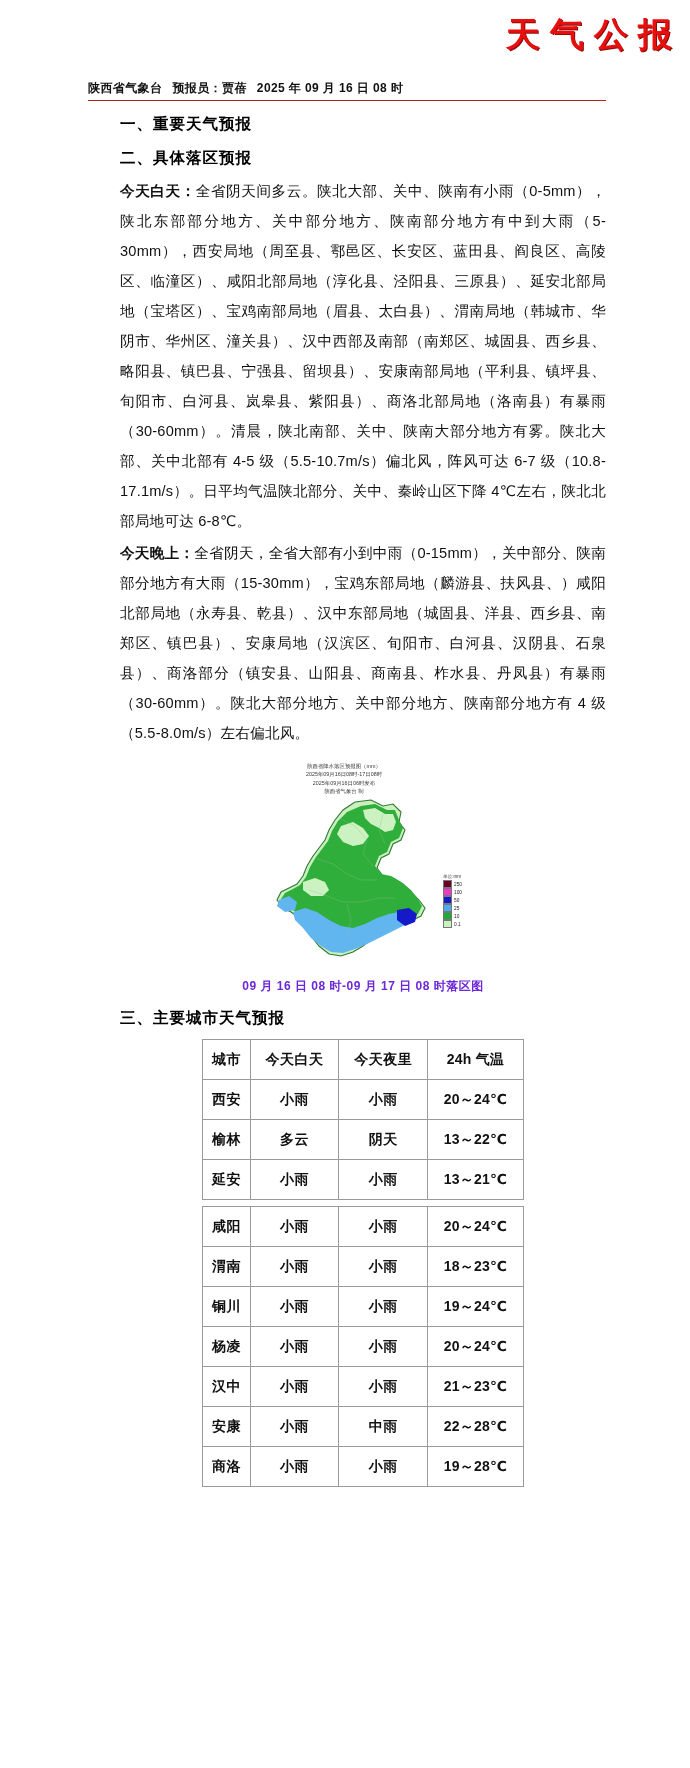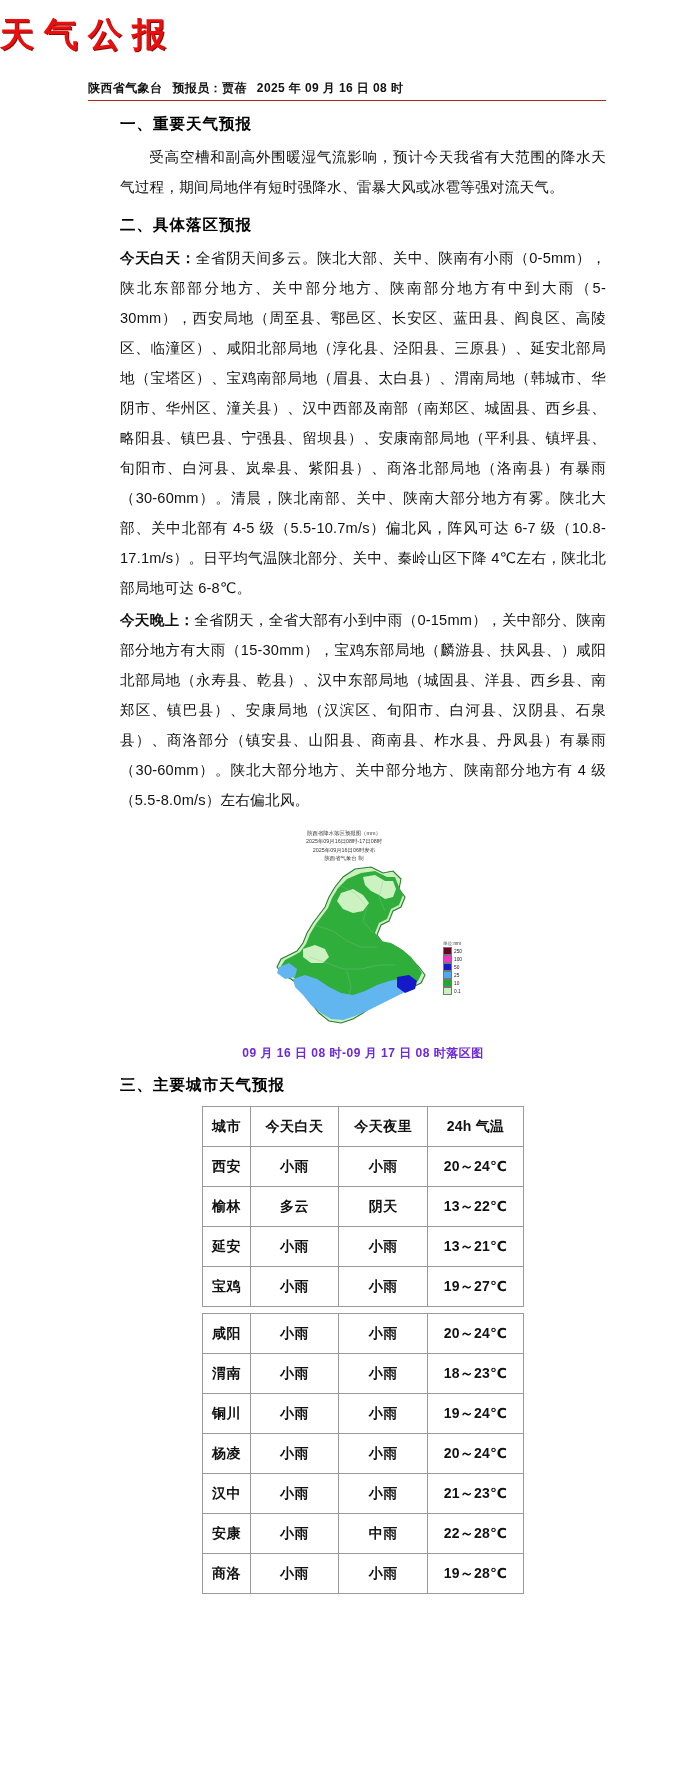--- a/index.html
+++ b/index.html
@@ -7,26 +7,26 @@
   body {
     width: 690px;
     background: #ffffff;
     font-family: "Liberation Sans", "DejaVu Sans", sans-serif;
     color: #1a1a1a;
   }
   .page { width: 690px; position: relative; padding: 0 0 10px 0; }
 
   
   .doc-title {
-    text-align: left;
+    text-align: right;
     color: #e8100f;
     font-size: 34px;
     font-weight: bold;
     letter-spacing: 10px;
-    padding: 12px 0 6px 0;
+    padding: 12px 8px 6px 0;
     text-shadow: 1px 1px 0 #8a0b0a;
     font-family: "DejaVu Sans", "Liberation Sans", sans-serif;
   }
 
   
   .meta-wrap { padding: 16px 84px 0 88px; }
   .meta-line {
     font-size: 12px;
     font-weight: bold;
     color: #111;
@@ -125,21 +125,20 @@
 
   <div class="meta-wrap">
     <div class="meta-line">
       <span>陕西省气象台</span><span class="sp"></span><span>预报员：贾蓓</span><span class="sp"></span><span>2025 年 09 月 16 日 08 时</span>
     </div>
   </div>
 
   <div class="body-wrap">
 
     <h2 class="sec">一、重要天气预报</h2>
-    <p class="para indent">受高空槽和副高外围暖湿气流影响，预计今天我省有大范围的降水天气过程，期间局地伴有短时强降水、雷暴大风或冰雹等强对流天气。</p>
 
     <h2 class="sec">二、具体落区预报</h2>
     <p class="para"><span class="lead">今天白天：</span><span>全省阴天间多云。陕北大部、关中、陕南有小雨（0-5mm），陕北东部部分地方、关中部分地方、陕南部分地方有中到大雨（5-30mm），西安局地（周至县、鄠邑区、长安区、蓝田县、阎良区、高陵区、临潼区）、咸阳北部局地（淳化县、泾阳县、三原县）、延安北部局地（宝塔区）、宝鸡南部局地（眉县、太白县）、渭南局地（韩城市、华阴市、华州区、潼关县）、汉中西部及南部（南郑区、城固县、西乡县、略阳县、镇巴县、宁强县、留坝县）、安康南部局地（平利县、镇坪县、旬阳市、白河县、岚皋县、紫阳县）、商洛北部局地（洛南县）有暴雨（30-60mm）。清晨，陕北南部、关中、陕南大部分地方有雾。陕北大部、关中北部有 4-5 级（5.5-10.7m/s）偏北风，阵风可达 6-7 级（10.8-17.1m/s）。日平均气温陕北部分、关中、秦岭山区下降 4℃左右，陕北北部局地可达 6-8℃。</span></p>
     <p class="para"><span class="lead">今天晚上：</span><span>全省阴天，全省大部有小到中雨（0-15mm），关中部分、陕南部分地方有大雨（15-30mm），宝鸡东部局地（麟游县、扶风县、）咸阳北部局地（永寿县、乾县）、汉中东部局地（城固县、洋县、西乡县、南郑区、镇巴县）、安康局地（汉滨区、旬阳市、白河县、汉阴县、石泉县）、商洛部分（镇安县、山阳县、商南县、柞水县、丹凤县）有暴雨（30-60mm）。陕北大部分地方、关中部分地方、陕南部分地方有 4 级（5.5-8.0m/s）左右偏北风。</span></p>
 
     <div class="figure">
       <div class="map-box">
 
         <div class="map-head">
           <div>陕西省降水落区预报图（mm）</div>
@@ -244,26 +243,20 @@
             <td>多云</td>
             <td>阴天</td>
             <td class="temp">13～22℃</td>
           </tr>
           <tr>
             <td>延安</td>
             <td>小雨</td>
             <td>小雨</td>
             <td class="temp">13～21℃</td>
           </tr>
-          <tr>
-            <td>宝鸡</td>
-            <td>小雨</td>
-            <td>小雨</td>
-            <td class="temp">19～27℃</td>
-          </tr>
 
           <tr class="gap">
               <td colspan="4"></td>
             </tr>
 
           <tr>
             <td>咸阳</td>
             <td>小雨</td>
             <td>小雨</td>
             <td class="temp">20～24℃</td>

